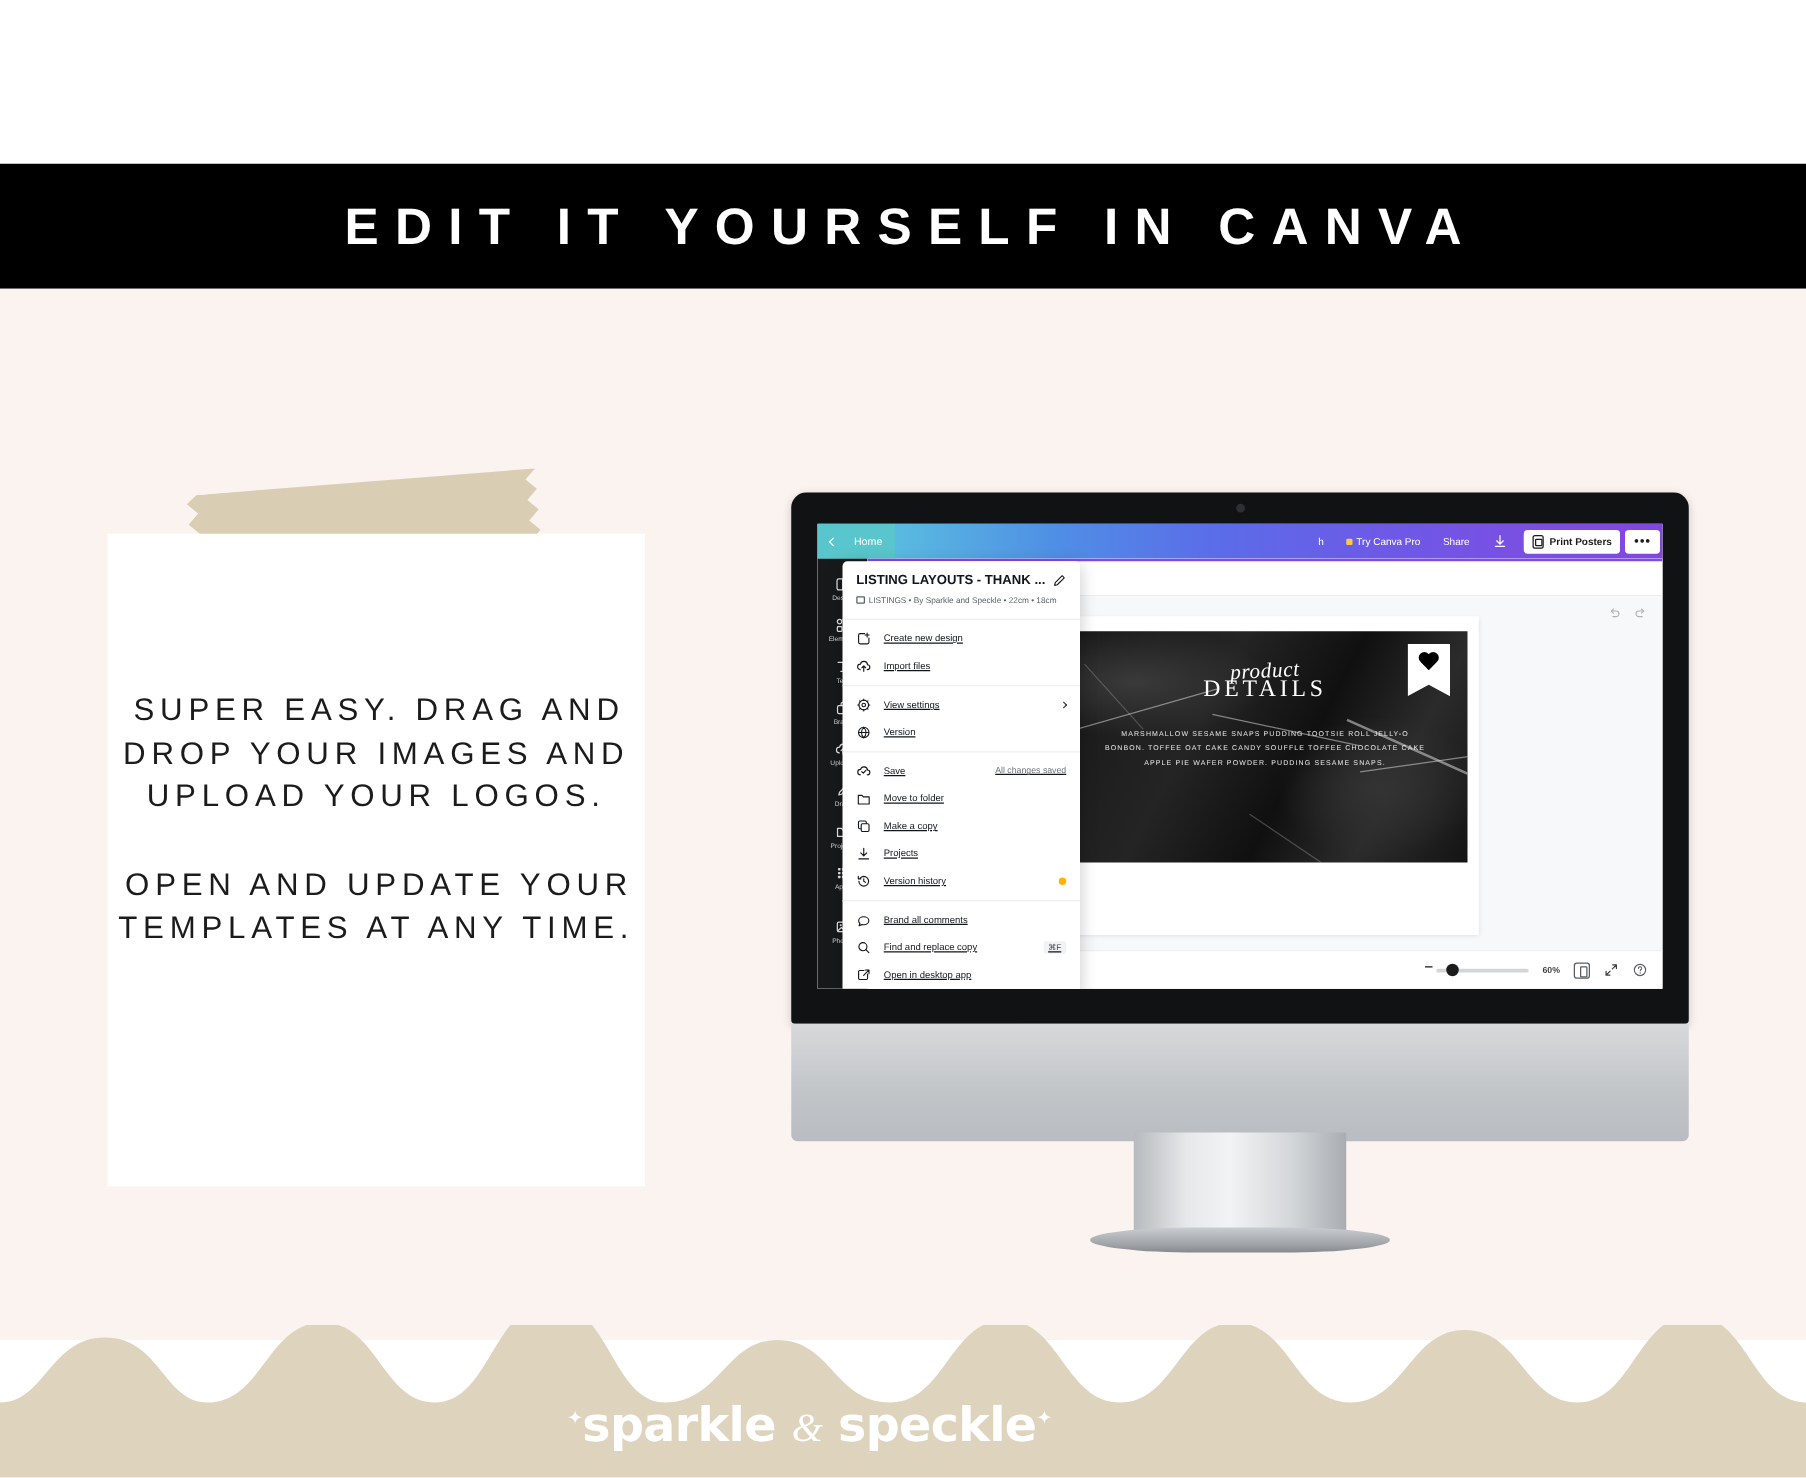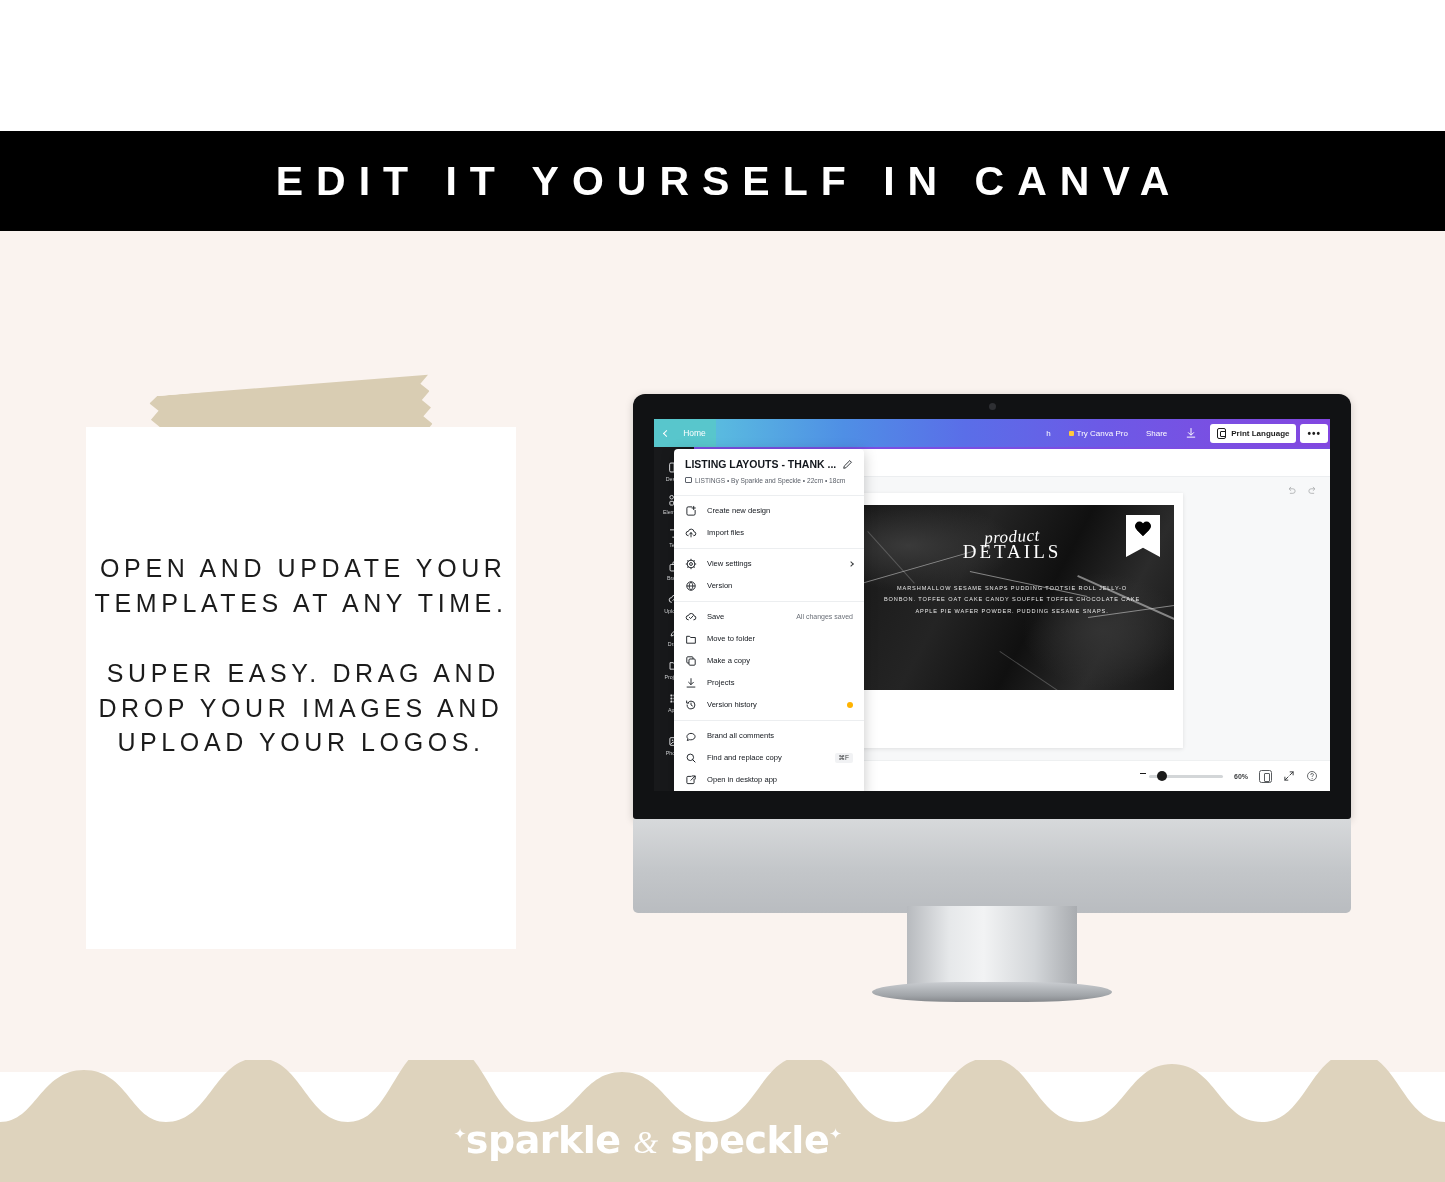--- a/index.html
+++ b/index.html
@@ -209,21 +209,21 @@
   }
   .menu-head { padding: 9px 11px 8px 11px; }
   .menu-title-row { display:flex; align-items:flex-end; justify-content:space-between; gap:6px; }
   .menu-title { font-size:10.5px; font-weight:700; color:#12161c; white-space:nowrap; }
   .pencil { width:11px; height:11px; flex:0 0 auto; }
   .menu-sub { font-size:6.6px; color:#5b6069; line-height:1.75; margin-top:5px; display:flex; gap:3px; align-items:flex-start; flex-wrap:wrap; }
   .folder-ic { width:7px; height:6px; border:1px solid #5b6069; border-radius:1px; margin-top:2px; flex:0 0 auto; }
   .menu-sep { height:1px; background:#eceef0; margin:0; }
   .menu-group { padding: 4px 0; }
   .mi {
-    display:flex; align-items:center; gap:10px; padding: 5px 11px; font-size:7.6px; color:#12161c;
+    display:flex; align-items:center; gap:10px; padding: 5px 11px; font-size:7.6px; color:#12161c;text-decoration:underline;
   }
   .mi .mic { width:12px; height:12px; flex:0 0 auto; }
   .mi .mlabel { flex:1; white-space:nowrap; }
   .mi .mright { font-size:7px; color:#6b7078; }
   .kbd { background:#f1f2f4; border-radius:2px; padding:1px 4px; font-size:6.5px; color:#3b3d3f; }
   .chev-right { width:4px; height:4px; border-top:1.2px solid #3b3d3f; border-right:1.2px solid #3b3d3f; transform:rotate(45deg); }
   .dot-amber { width:6px; height:6px; border-radius:50%; background:#ffb300; }
 
   
   .wave { position:absolute; left:0; top:1060px; width:1445px; height:122px; }
@@ -244,22 +244,22 @@
 <div class="banner">
   <div class="banner-text">EDIT IT YOURSELF IN CANVA</div>
 </div>
 
 <div class="cream"></div>
 
 <div class="washi"></div>
 
 <div class="text-card">
   <div class="card-inner">
+    <div class="para">SUPER EASY. DRAG AND DROP YOUR IMAGES AND UPLOAD YOUR LOGOS.</div>
     <div class="para">OPEN AND UPDATE YOUR TEMPLATES AT ANY TIME.</div>
-    <div class="para">SUPER EASY. DRAG AND DROP YOUR IMAGES AND UPLOAD YOUR LOGOS.</div>
   </div>
 </div>
 
 <div class="monitor">
   <div class="bezel">
     <div class="camera"></div>
 
     <div class="screen">
 
       <div class="canva-top">
@@ -279,21 +279,21 @@
           <div class="t-item">
             <span>Share</span>
           </div>
           <div class="t-item">
             <svg class="ic-small" viewBox="0 0 16 16">
               <path d="M8 2v8M4.5 7.5L8 11l3.5-3.5M3 13.5h10" stroke="#fff" stroke-width="1.3" fill="none" stroke-linecap="round" stroke-linejoin="round"></path>
             </svg>
           </div>
           <div class="print-btn">
             <span class="print-ico"></span>
-            <span>Print Language</span>
+            <span>Print Posters</span>
           </div>
           <div class="dots-btn">
             <span>•••</span>
           </div>
         </div>
       </div>
 
       <div class="canva-body">
 
         <div class="rail">

